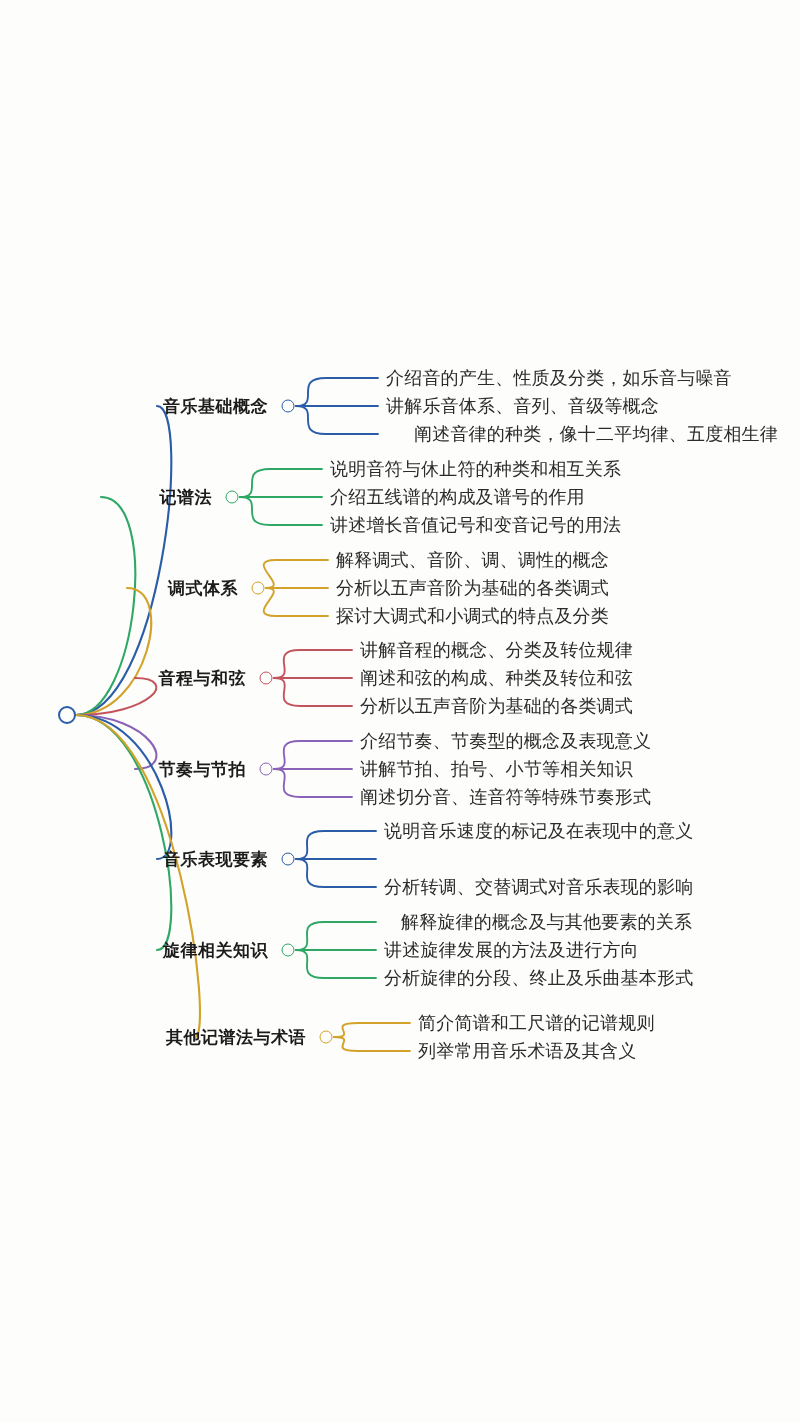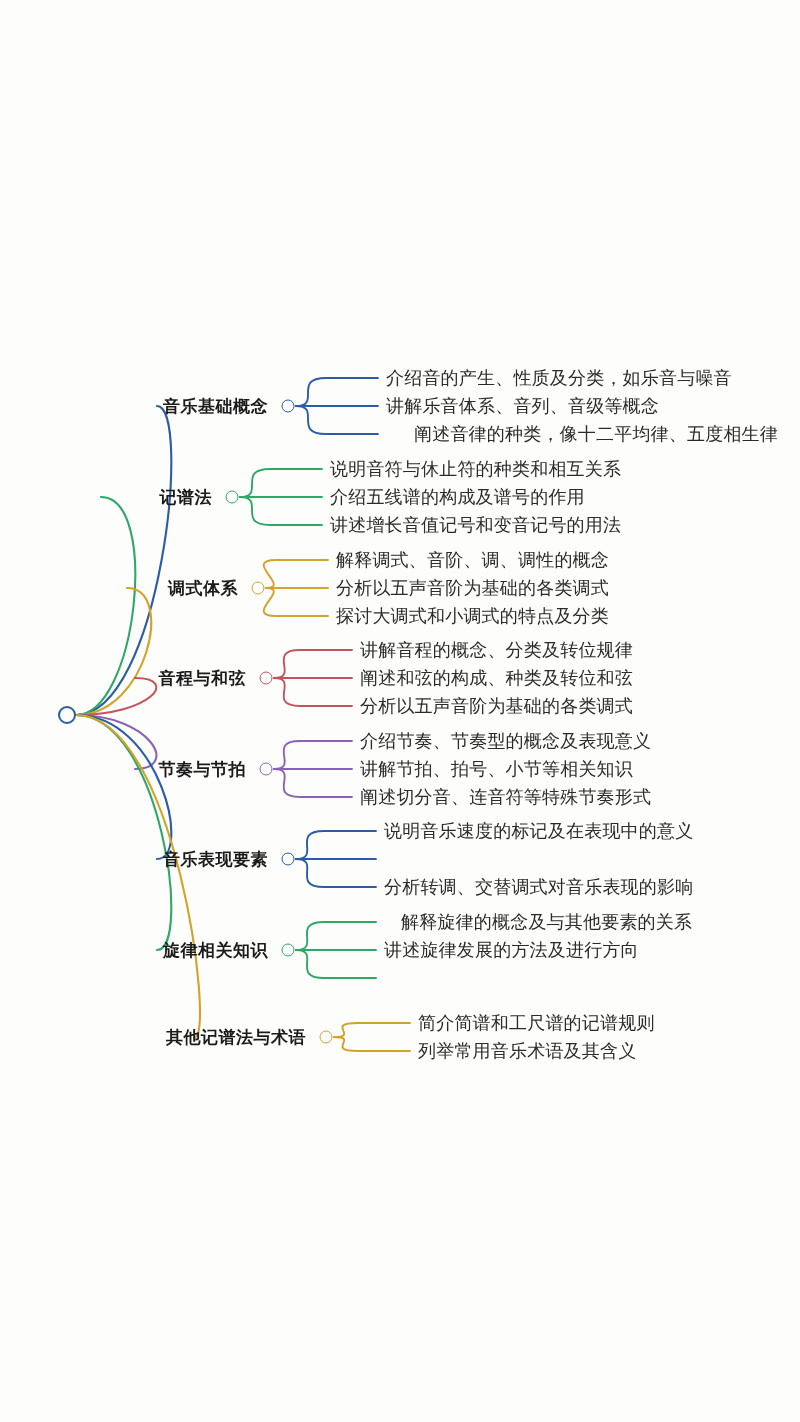--- a/index.html
+++ b/index.html
@@ -134,16 +134,17 @@
     <div class="branch-label" style="top: 769px; left: 158.5px; visibility: visible;">节奏与节拍</div>
     <div class="leaf-label" style="left: 360px; top: 741px;">介绍节奏、节奏型的概念及表现意义</div>
     <div class="leaf-label" style="left: 360px; top: 769px;">讲解节拍、拍号、小节等相关知识</div>
     <div class="leaf-label" style="left: 360px; top: 797px;">阐述切分音、连音符等特殊节奏形式</div>
     <div class="branch-label" style="top: 859px; left: 163px; visibility: visible;">音乐表现要素</div>
     <div class="leaf-label" style="left: 384px; top: 831px;">说明音乐速度的标记及在表现中的意义</div>
     <div class="leaf-label" style="left: 384px; top: 887px;">分析转调、交替调式对音乐表现的影响</div>
     <div class="branch-label" style="top: 950px; left: 163px; visibility: visible;">旋律相关知识</div>
     <div class="leaf-label" style="left: 384px; top: 922px; margin-left: 17px;">解释旋律的概念及与其他要素的关系</div>
     <div class="leaf-label" style="left: 384px; top: 950px;">讲述旋律发展的方法及进行方向</div>
+    <div class="leaf-label" style="left: 384px; top: 978px;">分析旋律的分段、终止及乐曲基本形式</div>
     <div class="branch-label" style="top: 1037px; left: 166px; visibility: visible;">其他记谱法与术语</div>
     <div class="leaf-label" style="left: 418px; top: 1023px;">简介简谱和工尺谱的记谱规则</div>
     <div class="leaf-label" style="left: 418px; top: 1051px;">列举常用音乐术语及其含义</div>
   </div>
 
 </body></html>

